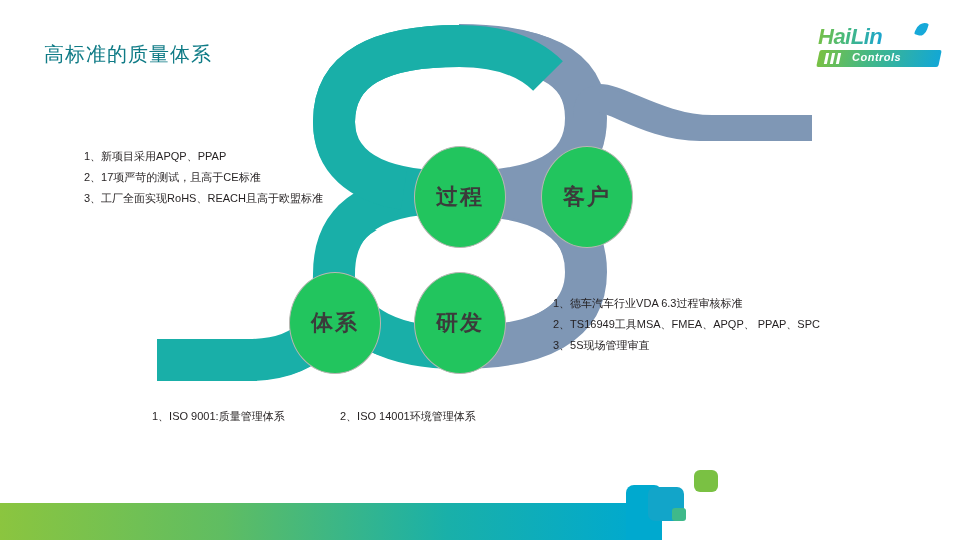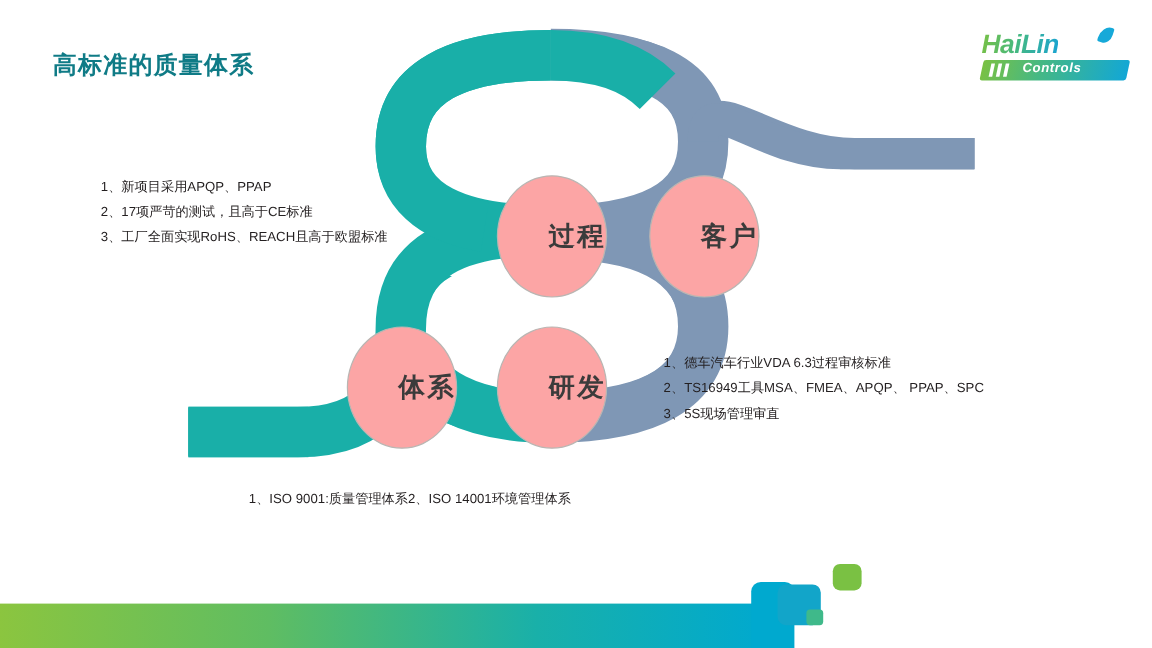--- a/index.html
+++ b/index.html
@@ -17,21 +17,21 @@
     background: #ffffff;
     overflow: hidden;
   }
 
   
   #page-title {
     position: absolute;
     left: 44px;
     top: 41px;
     font-size: 20px;
-    font-weight: bold;
+    font-weight: normal;
     color: #0f7b86;
     letter-spacing: 1px;
     white-space: nowrap;
     text-align: center;
   }
 
   #logo {
     position: absolute;
     right: 18px;
     top: 24px;
@@ -102,25 +102,25 @@
     left: 0;
     top: 0;
     width: 960px;
     height: 540px;
   }
 
   
   .node {
     position: absolute;
     border-radius: 50%;
-    background: #fca5a5;
+    background: #22c55e;
     border: 1.5px solid #b9b6b3;
     display: flex;
     align-items: center;
-    justify-content: flex-end;
+    justify-content: center;
   }
   .node span {
     font-size: 22px;
     font-weight: bold;
     color: #3b3b3b;
     letter-spacing: 2px;
   }
   #node-process  { left: 414px; top: 146px; width: 90px; height: 100px; }
   #node-customer { left: 541px; top: 146px; width: 90px; height: 100px; }
   #node-system   { left: 289px; top: 272px; width: 90px; height: 100px; }
@@ -132,21 +132,21 @@
     font-size: 11px;
     color: #231f20;
     line-height: 21px;
     white-space: nowrap;
   }
   .txt-block div { white-space: nowrap; }
   #block-topleft  { left: 84px;  top: 146px; }
   #block-topright { left: 690px; top: 158px; }
   #block-midright { left: 553px; top: 293px; }
   #block-bottom   { left: 152px; top: 406px; }
-  #block-bottom .row { display: flex; text-align: right; }
+  #block-bottom .row { display: flex; }
   #block-bottom .c1 { width: 188px; }
 
   
   #footer-bar {
     position: absolute;
     left: 0;
     top: 503px;
     width: 640px;
     height: 37px;
     background: linear-gradient(90deg, #8bc53f 0%, #5fbd62 35%, #19b0a9 70%, #00a9cf 100%);

